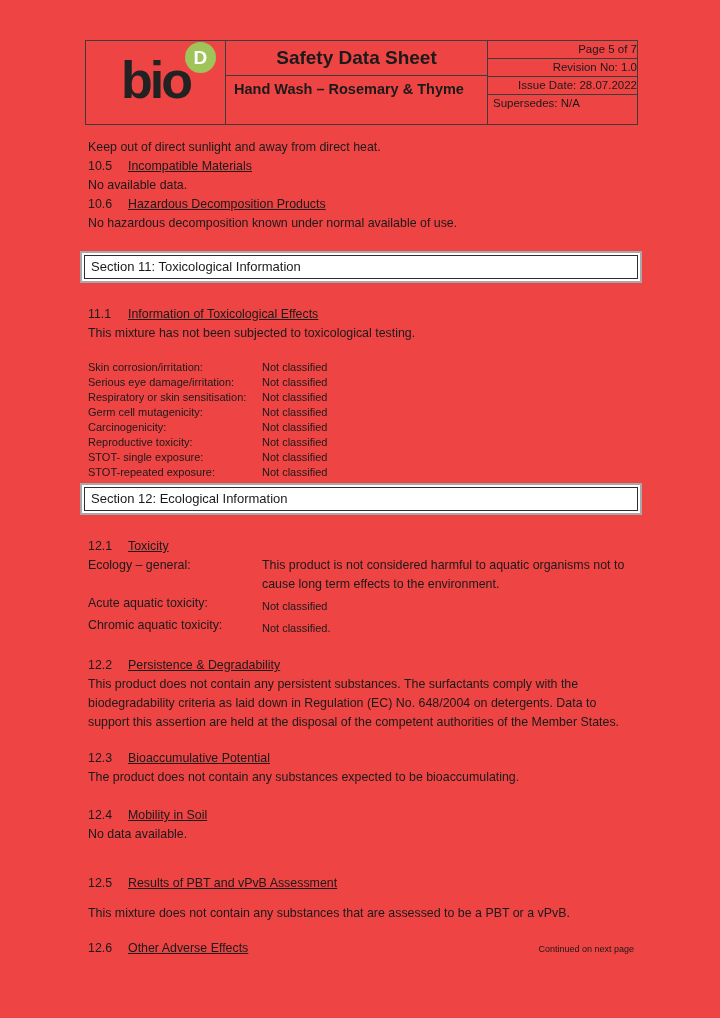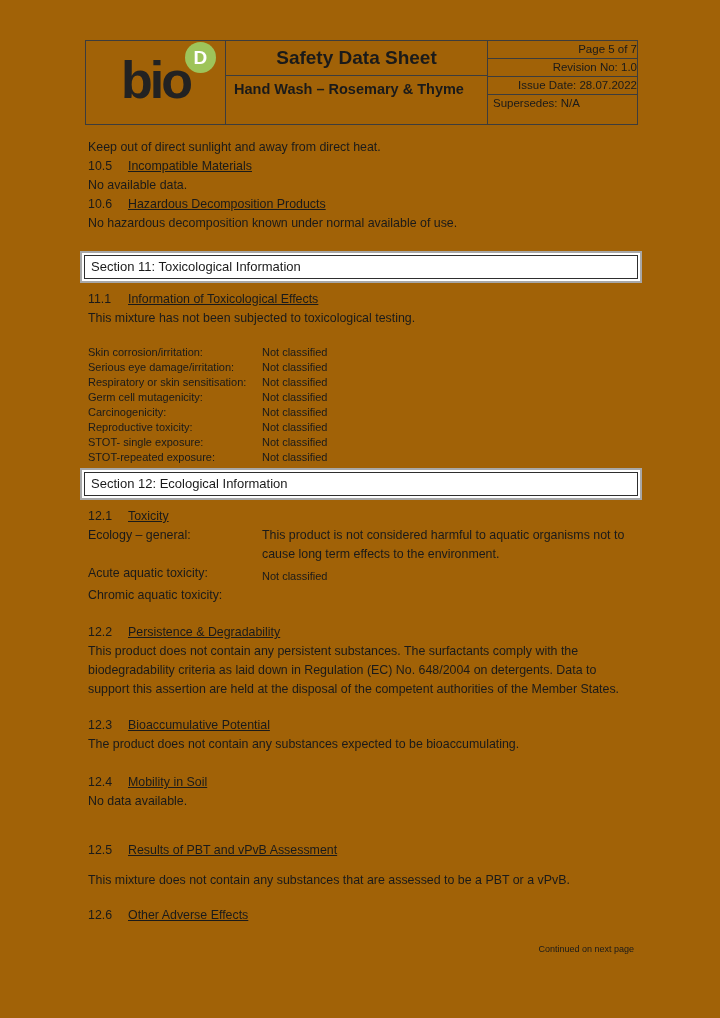--- a/index.html
+++ b/index.html
@@ -4,21 +4,21 @@
 <style>
   * { margin: 0; padding: 0; box-sizing: border-box; }
   html, body { background: #ffffff; }
   body {
     width: 720px; height: 1018px;
     font-family: "Liberation Sans", sans-serif;
     color: #1a1a1a;
     position: relative;
     overflow: hidden;
   }
-  .page { position: absolute; inset: 0; background: #a16207; }
+  .page { position: absolute; inset: 0; background: #ef4444; }
 
   
   .hdr {
     position: absolute; top: 40px; left: 85px; width: 553px; height: 85px;
     border: 1px solid #3c3c3c;
     display: grid;
     grid-template-columns: 140px 1fr 149px;
   }
   .hdr-logo-cell {
     border-right: 1px solid #3c3c3c;
@@ -66,21 +66,21 @@
     border: 2px solid #a8a8a8;
     padding: 2px;
     margin-top: 18px;
     background: #fff;
   }
   .banner-inner {
     border: 1px solid #2e2e2e;
     font-size: 13px;
     padding: 3px 6px 4px 6px;
   }
-  .mt-9  { margin-top: 7px; }
+  .mt-9  { margin-top: 22px; }
   .mt-11 { margin-top: 11px; }
   .mt-16 { margin-top: 16px; }
   .mt-17 { margin-top: 17px; }
   .mt-18 { margin-top: 18px; }
   .mt-19 { margin-top: 19px; }
   .mt-30 { margin-top: 30px; }
 
   .tox-table { margin-top: 17px; }
   .tox-row {
     display: grid; grid-template-columns: 174px 1fr;
@@ -197,20 +197,21 @@
       <div class="eco-row">
         <span class="eco-label">Ecology – general:</span>
         <span class="eco-val">This product is not considered harmful to aquatic organisms not to cause long term effects to the environment.</span>
       </div>
       <div class="eco-row">
         <span class="eco-label">Acute aquatic toxicity:</span>
         <span class="eco-val small">Not classified</span>
       </div>
       <div class="eco-row">
         <span class="eco-label">Chromic aquatic toxicity:</span>
+        <span class="eco-val small">Not classified.</span>
       </div>
     </div>
 
     <div class="subhead mt-18">
       <span class="num">12.2</span><span class="ttl">Persistence &amp; Degradability</span>
     </div>
     <div class="para">This product does not contain any persistent substances. The surfactants comply with the biodegradability criteria as laid down in Regulation (EC) No. 648/2004 on detergents. Data to support this assertion are held at the disposal of the competent authorities of the Member States.</div>
 
     <div class="subhead mt-17">
       <span class="num">12.3</span><span class="ttl">Bioaccumulative Potential</span>

